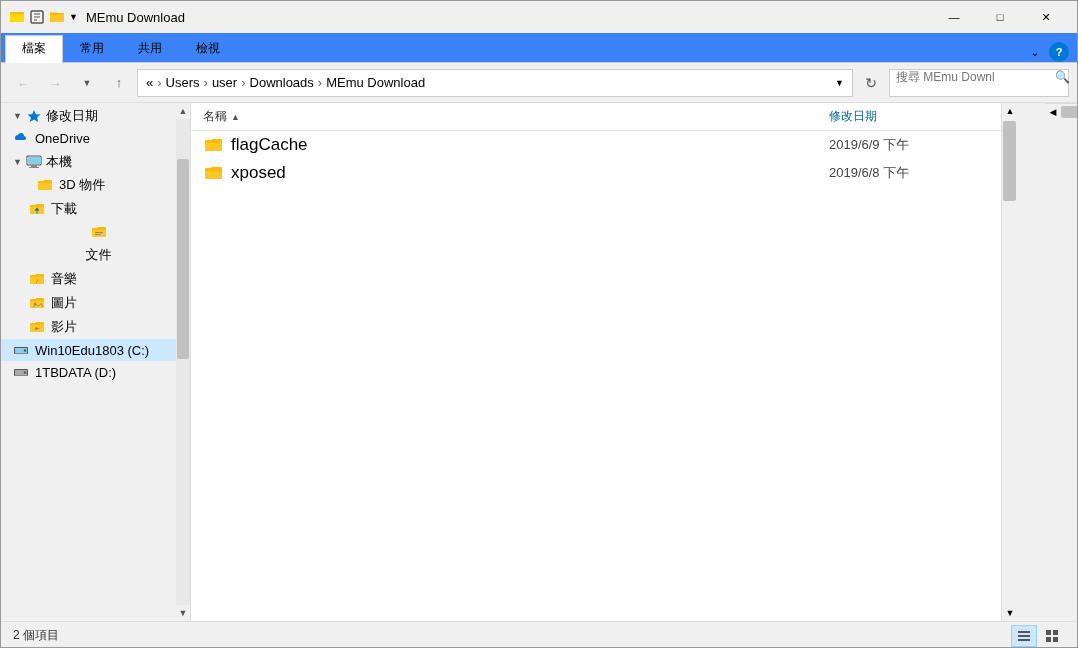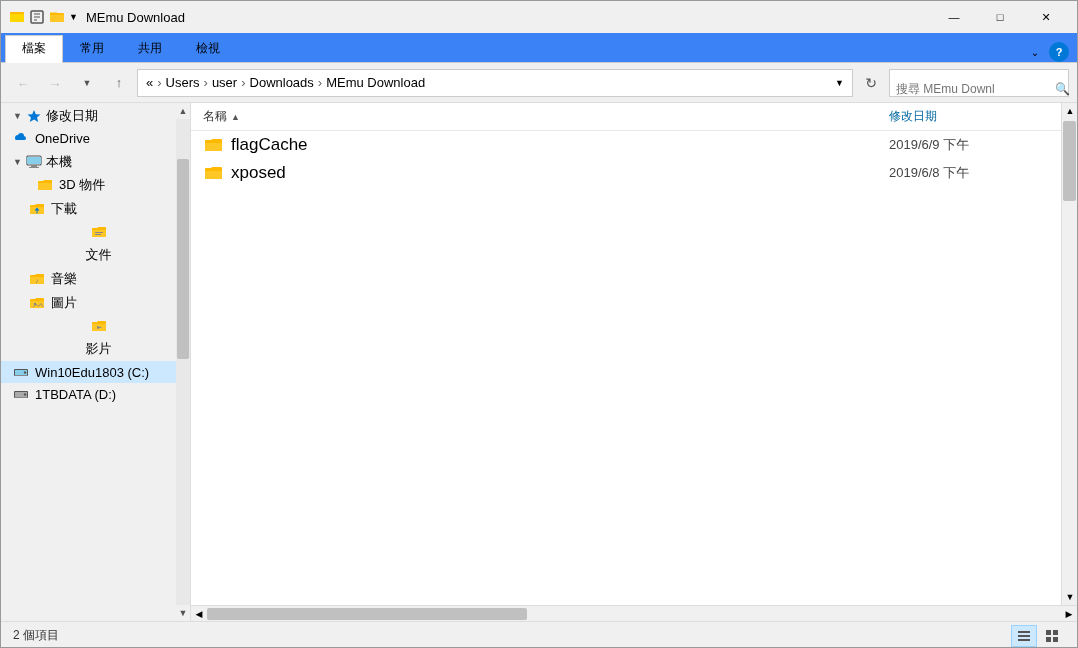--- a/index.html
+++ b/index.html
@@ -143,21 +143,21 @@
       cursor: pointer;
       font-size: 14px;
       color: #555;
     }
     #search-box {
       width: 180px;
       height: 28px;
       border: 1px solid #ccc;
       background: #fff;
       display: flex;
-      align-items: flex-end;
+      align-items: flex-start;
       padding: 0 6px;
       gap: 4px;
     }
     #search-input {
       flex: 1;
       border: none;
       outline: none;
       font-size: 12px;
       color: #999;
       background: transparent;
@@ -509,21 +509,21 @@
       <div class="sidebar-item" style="padding-left:28px;">
         <svg width="16" height="16" viewBox="0 0 16 16">
           <path d="M1 5 Q1 4 2 4 L6 4 L7 3 L14 3 Q15 3 15 4 L15 12 Q15 13 14 13 L2 13 Q1 13 1 12 Z" fill="#FFB900"></path>
           <rect x="1" y="6" width="14" height="7" rx="0.5" fill="#FFC726"></rect>
           <circle cx="6" cy="9" r="1.2" fill="#888"></circle>
           <path d="M4 12 L7 9.5 L10 11 L12 8.5 L14 12" fill="none" stroke="#888" stroke-width="0.8"></path>
         </svg>
         <span>圖片</span>
       </div>
 
-      <div class="sidebar-item" style="padding-left:28px;flex-direction:column;">
+      <div class="sidebar-item" style="padding-left:28px;">
         <svg width="16" height="16" viewBox="0 0 16 16">
           <path d="M1 5 Q1 4 2 4 L6 4 L7 3 L14 3 Q15 3 15 4 L15 12 Q15 13 14 13 L2 13 Q1 13 1 12 Z" fill="#FFB900"></path>
           <rect x="1" y="6" width="14" height="7" rx="0.5" fill="#FFC726"></rect>
           <polygon points="6,8 11,9.5 6,11" fill="#888"></polygon>
         </svg>
         <span>影片</span>
       </div>
 
       <div class="sidebar-item selected">
         <svg width="16" height="16" viewBox="0 0 16 16">
@@ -548,21 +548,21 @@
     </div>
     <div id="sidebar-scrollbar">
       <div class="sb-arrow">▲</div>
       <div class="sb-track">
         <div class="sb-thumb"></div>
       </div>
       <div class="sb-arrow">▼</div>
     </div>
   </div>
 
-  <div style="display:flex; flex-direction:column; flex:1; overflow:hidden;">
+  <div style="display:flex; flex:1; overflow:hidden;gap:28px;">
     <div style="display:flex; flex:1; overflow:hidden;">
       <div id="content">
 
         <div id="content-header">
           <div class="col-name">
             <span>名稱</span>
             <span class="col-sort-arrow">▲</span>
           </div>
           <div class="col-date">修改日期</div>
         </div>

